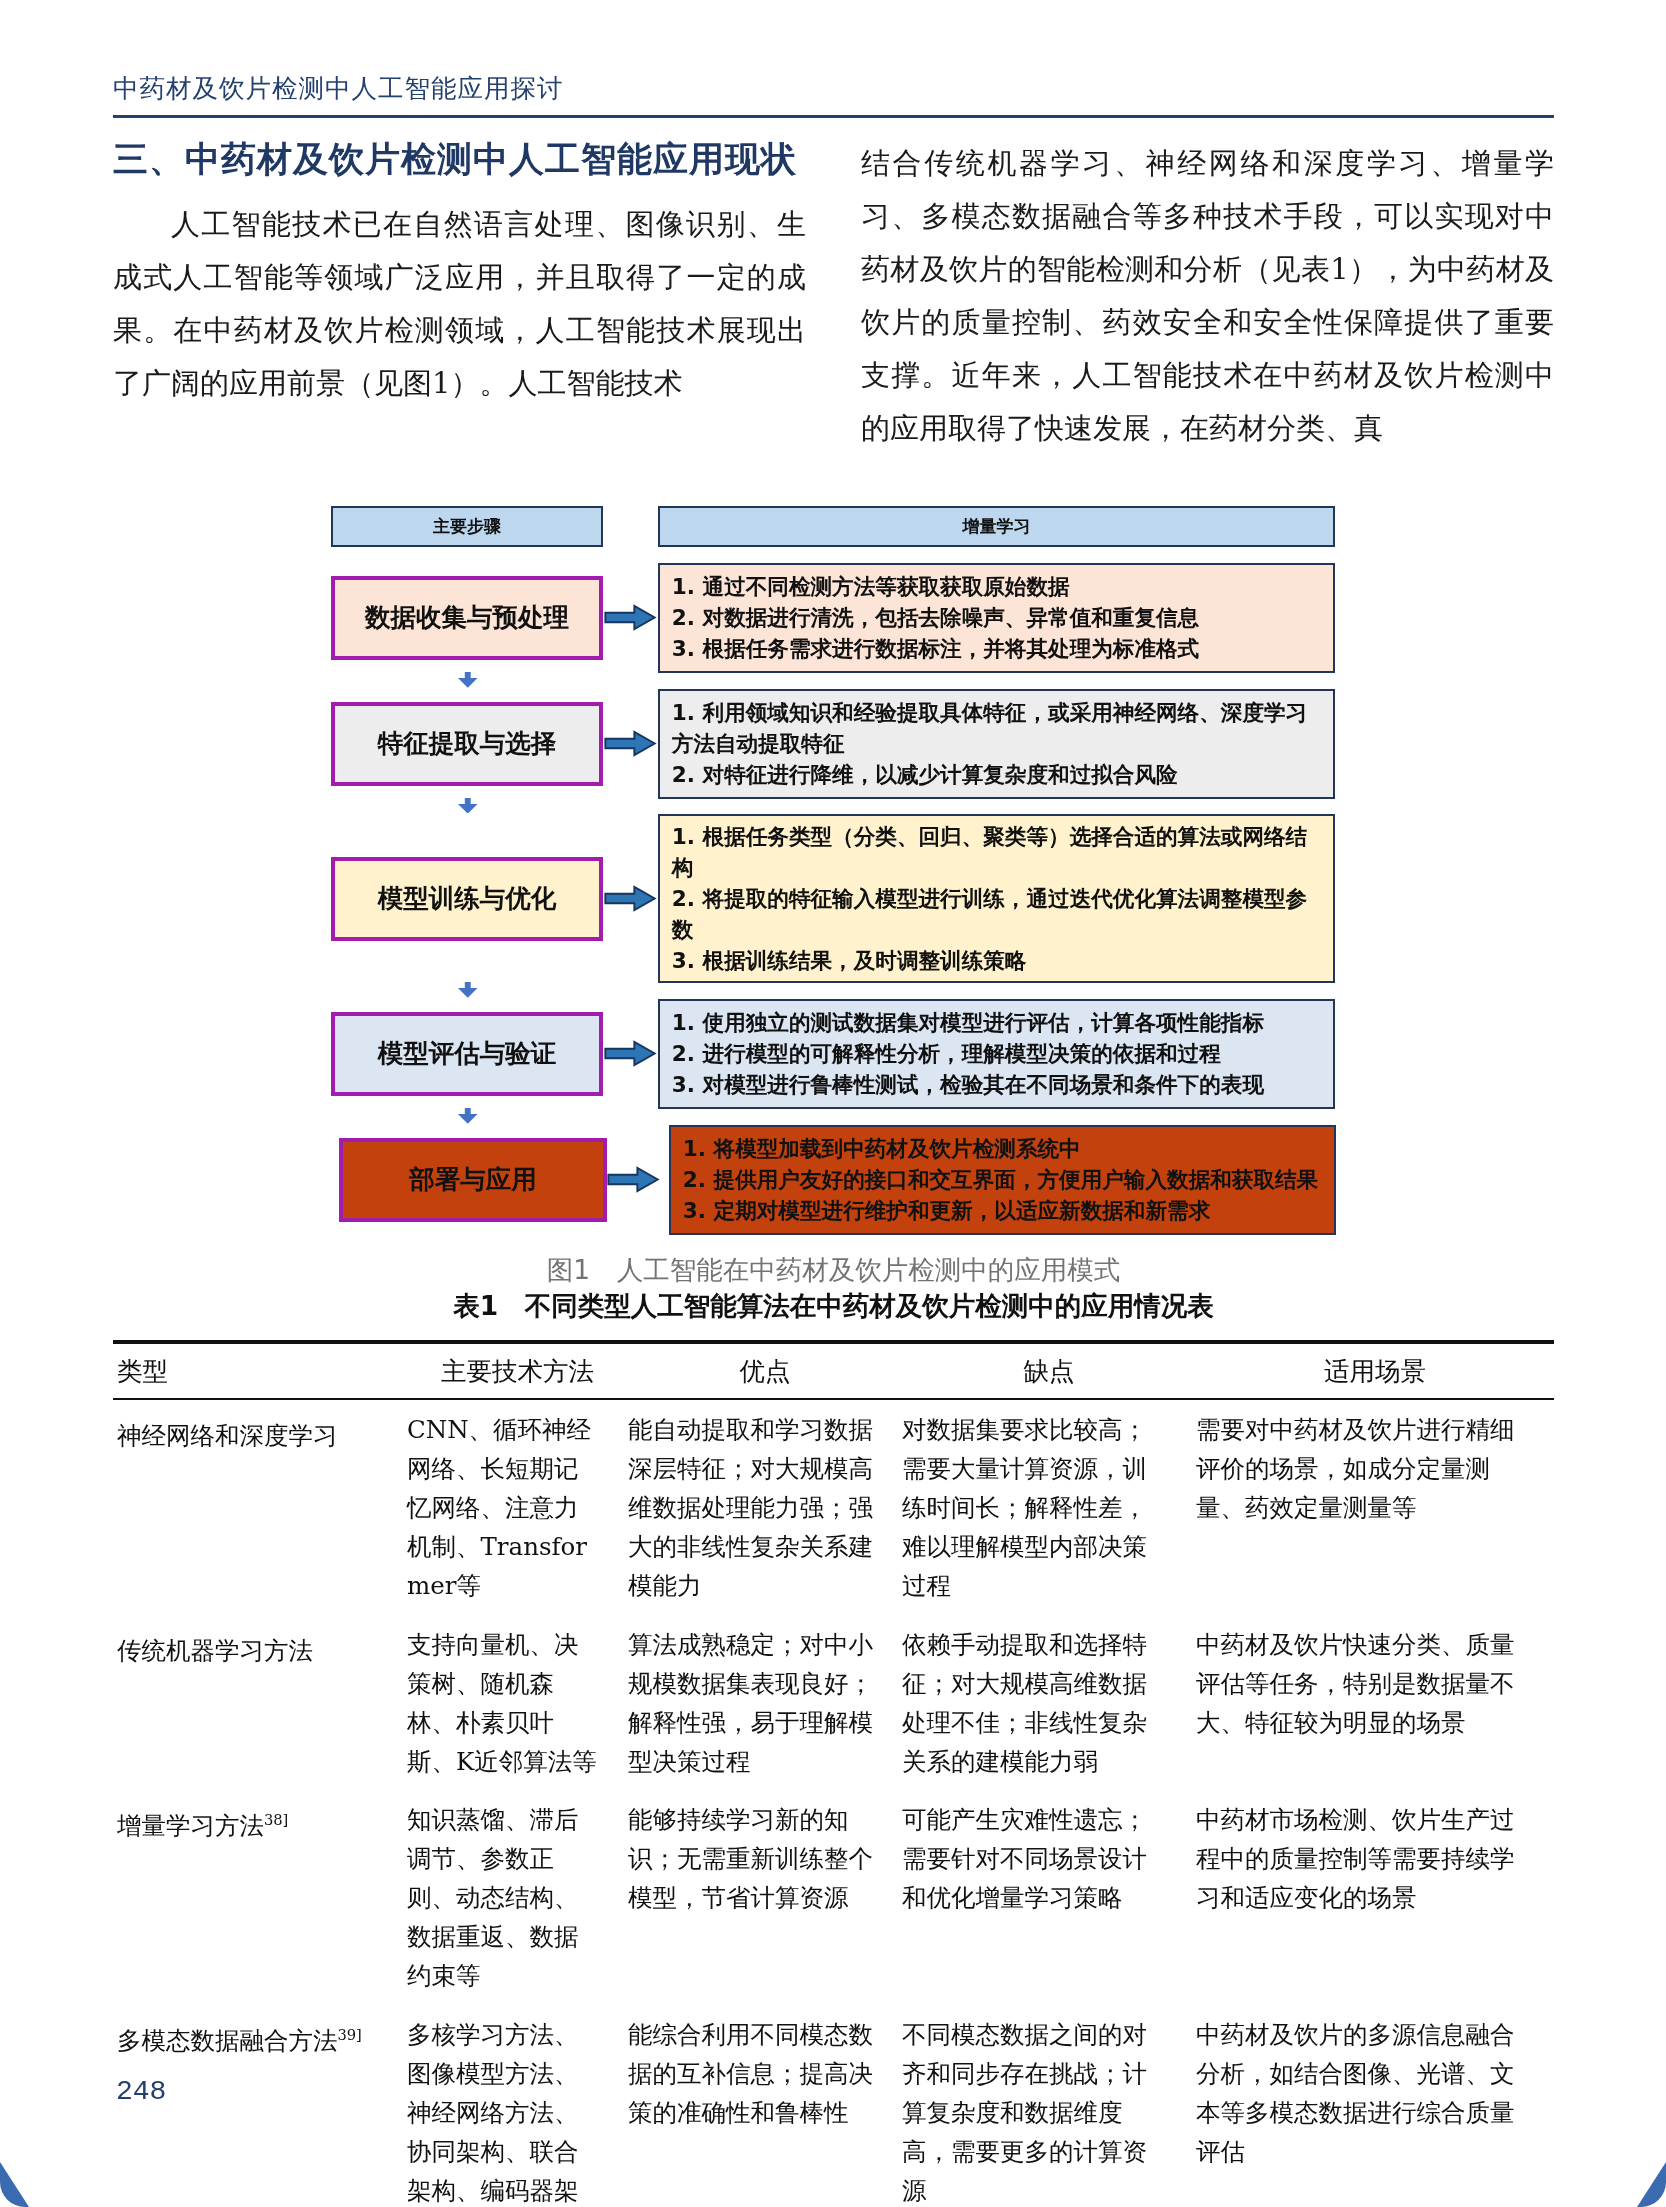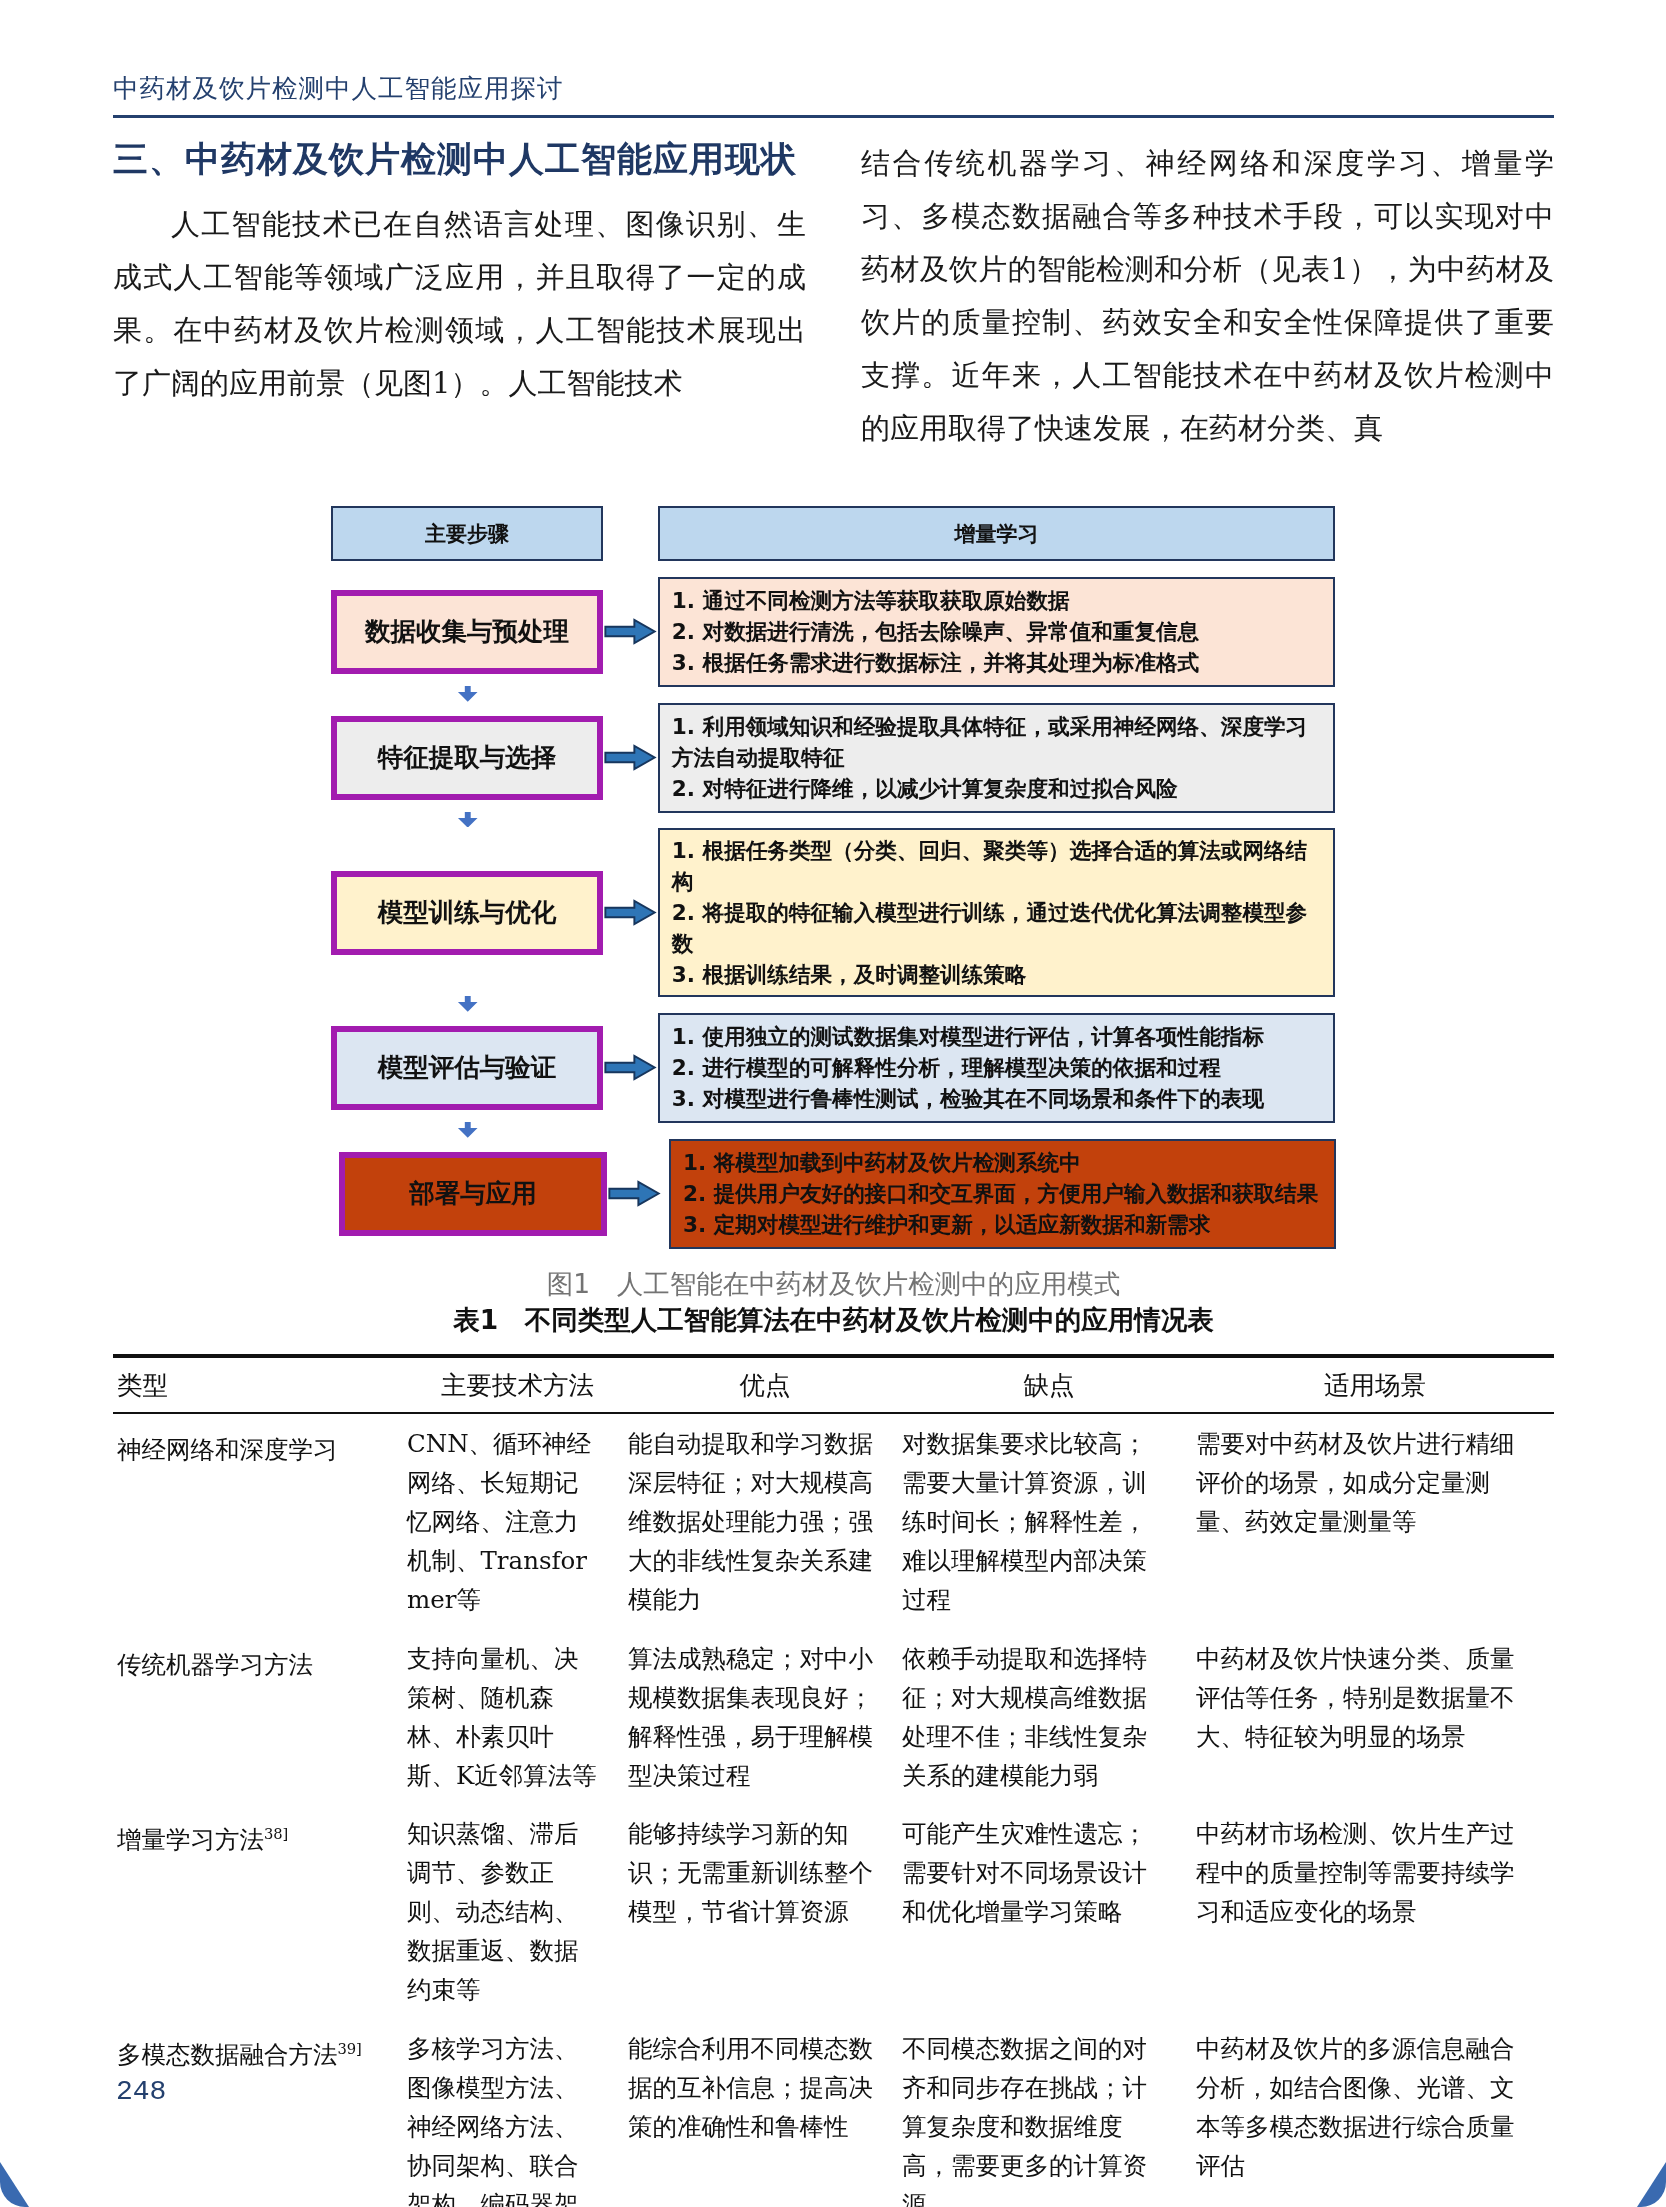--- a/index.html
+++ b/index.html
@@ -32,34 +32,34 @@
   .body-par{
     font-size:29px;line-height:53px;text-align:justify;margin:0;
     word-break:break-all;
   }
   .indent{text-indent:2em;}
 
   
   .flow{width:1005px;margin:51px auto 0 auto;}
   .flow-header-row{display:flex;margin-bottom:15.7px;}
   .hbox{
-    height:55px;display:flex;align-items:center;justify-content:center;
+    height:41px;display:flex;align-items:center;justify-content:center;
     background:#bdd7ee;border:2px solid #22365c;
     font-family:"DejaVu Sans","Liberation Sans",sans-serif;
-    font-size:21px;font-weight:bold;color:#111;
+    font-size:17px;font-weight:bold;color:#111;
     box-sizing:border-box;
   }
   .hbox.steps{width:272px;}
   .hbox.tasks{width:677px;}
   .hspacer{width:55px;}
   .flow-row{display:flex;align-items:center;margin-bottom:15.7px;position:relative;}
   .flow-row.last{margin-bottom:0;}
   .step-box{
     width:272px;height:84px;display:flex;align-items:center;justify-content:center;
-    border:6px solid #a21caf;box-sizing:border-box;
+    border:4px solid #a21caf;box-sizing:border-box;
     font-family:"DejaVu Sans","Liberation Sans",sans-serif;
     font-size:25.5px;font-weight:bold;color:#111;
   }
   .arrow-cell{width:55px;display:flex;align-items:center;justify-content:center;}
   .task-box{
     width:677px;min-height:110px;box-sizing:border-box;
     border:2px solid #22365c;padding:4.9px 11.8px;
     display:flex;flex-direction:column;justify-content:center;
     font-family:"DejaVu Sans","Liberation Sans",sans-serif;
     font-size:21.6px;font-weight:bold;line-height:31px;color:#111;

